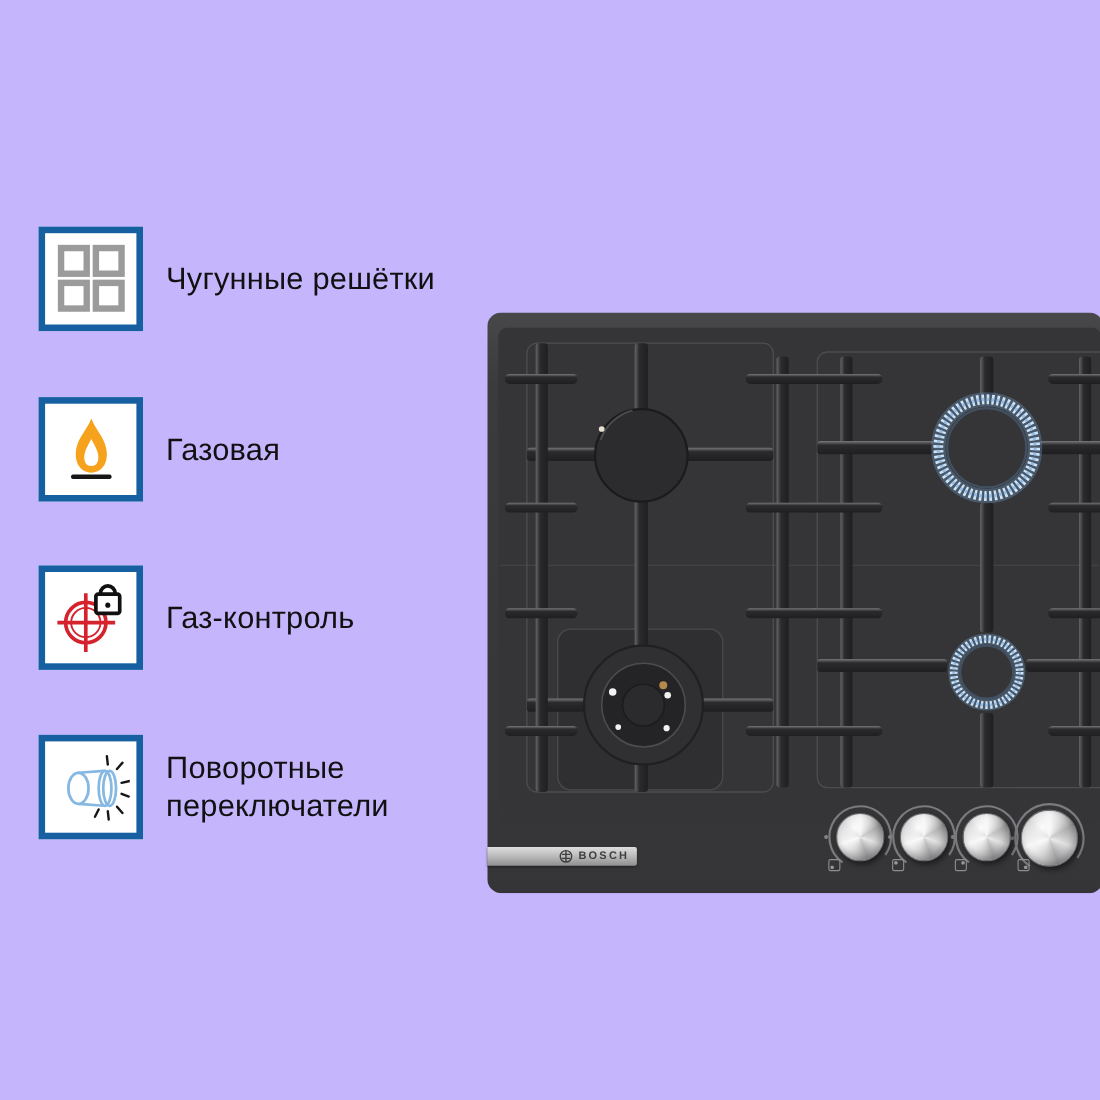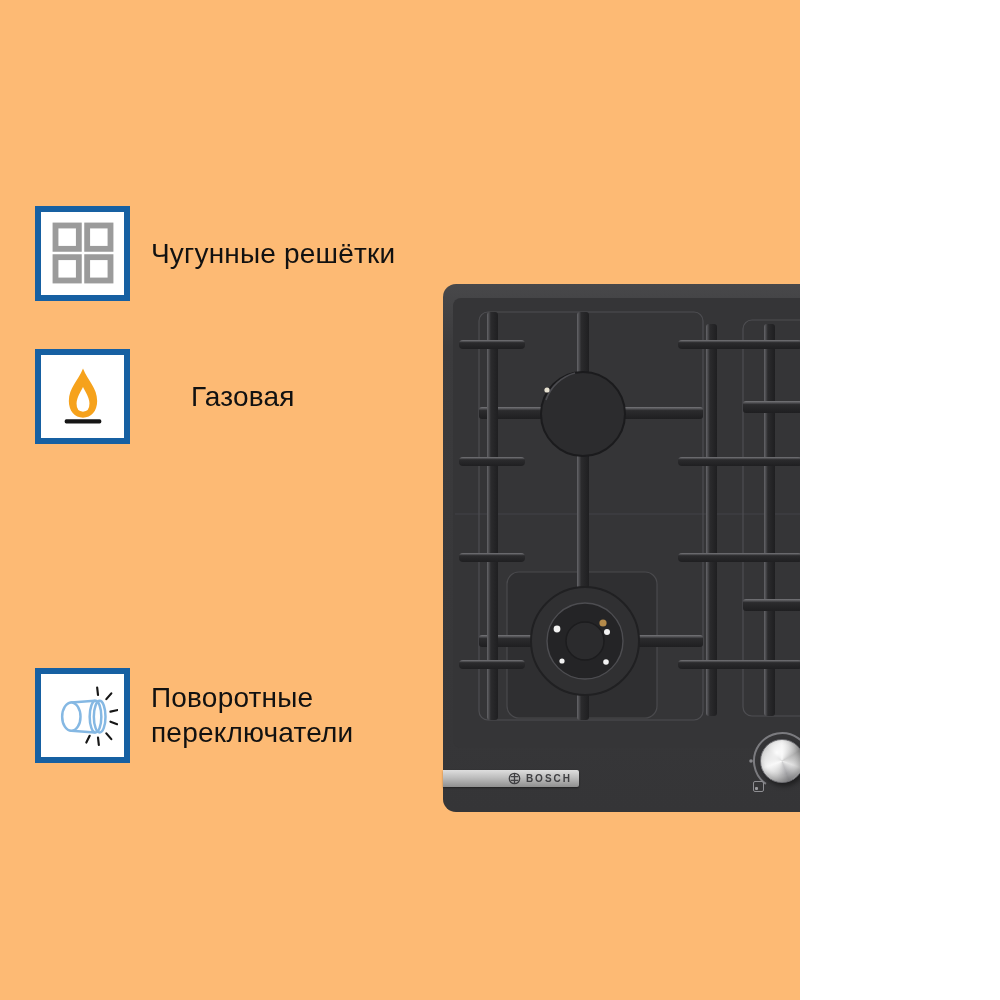--- a/index.html
+++ b/index.html
@@ -1,31 +1,31 @@
 <!DOCTYPE html>
 <html><head>
 <meta charset="utf-8">
 <style>
   html,body{margin:0;padding:0;background:#ffffff;}
   .stage{
-    position:relative;width:800px;height:1000px;background:#fdba74;
+    position:relative;width:1000px;height:1000px;background:#c4b5fd;
     overflow:hidden;font-family:"Liberation Sans", sans-serif;
   }
   
   .feature{position:absolute;left:35px;display:flex;align-items:center;height:96px;}
   .icon-box{
     width:83px;height:83px;border:6px solid #1660a2;background:#ffffff;
     flex:0 0 auto;display:flex;align-items:center;justify-content:center;
   }
   .icon-box svg{display:block;}
   .feature .label{
     margin-left:21px;font-size:28px;line-height:35px;color:#111111;
     max-width:280px;font-weight:400;letter-spacing:.2px;
   }
-  .f1{top:205px;} .f2{top:348px;gap:40px;} .f3{top:513px;} .f4{top:667px;}
+  .f1{top:205px;} .f2{top:360px;} .f3{top:513px;} .f4{top:667px;}
   
   .hob{position:absolute;left:443px;top:260px;width:557px;height:528px;margin-top:24px;}
   .hob-svg{position:absolute;left:0;top:0;}
   .bosch-bar{
     position:absolute;left:0;top:486px;width:136px;height:17px;
     background:linear-gradient(#dedede,#bdbdbd 45%,#8f8f8f);
     border-radius:0 2px 2px 0;
     display:flex;align-items:center;justify-content:flex-end;
     padding-right:7px;box-sizing:border-box;gap:5px;
     box-shadow:0 1px 2px rgba(0,0,0,.4);
@@ -78,20 +78,36 @@
     <div class="icon-box">
       <svg width="70" height="70" viewBox="0 0 84 84">
         <path d="M42,9 C36,24 25,32 25,48 C25,60 32,68 42,68 C52,68 59,60 59,48 C59,32 48,24 42,9 Z" fill="#f6a21c"></path>
         <path d="M42,28 C38.5,37 33,42 33,51 C33,58 36.5,62 42,62 C47.5,62 51,58 51,51 C51,42 45.5,37 42,28 Z" fill="#ffffff" stroke="#f6a21c" stroke-width="2.5"></path>
         <rect x="20" y="70" width="44" height="5" rx="2" fill="#161616"></rect>
       </svg>
     </div>
     <div class="label">Газовая</div>
   </div>
 
+  <div class="feature f3">
+    <div class="icon-box">
+      <svg width="70" height="70" viewBox="0 0 84 84">
+        <g stroke="#d5232e" fill="none">
+          <circle cx="36" cy="48" r="22" stroke-width="4"></circle>
+          <circle cx="36" cy="48" r="16" stroke-width="2"></circle>
+          <line x1="5" y1="48" x2="68" y2="48" stroke-width="4"></line>
+          <line x1="36" y1="16" x2="36" y2="80" stroke-width="4"></line>
+        </g>
+        <path d="M52,17 v-1 a8,8 0 0 1 16,0 v1" fill="none" stroke="#111111" stroke-width="4"></path>
+        <rect x="47" y="17" width="26" height="21" rx="2.5" fill="#ffffff" stroke="#111111" stroke-width="4"></rect>
+        <circle cx="60" cy="29" r="2.8" fill="#111111"></circle>
+      </svg>
+    </div>
+    <div class="label">Газ-контроль</div>
+  </div>
 
   <div class="feature f4">
     <div class="icon-box">
       <svg width="70" height="70" viewBox="0 0 84 84">
         <g stroke="#85b8e3" stroke-width="3" fill="#ffffff">
           <path d="M28,27 L56,25 L56,63 L28,61 Z" stroke-linejoin="round"></path>
           <ellipse cx="28" cy="44" rx="11" ry="17"></ellipse>
           <ellipse cx="57" cy="44" rx="7" ry="19"></ellipse>
           <ellipse cx="62" cy="44" rx="7" ry="19" fill="none"></ellipse>
         </g>

